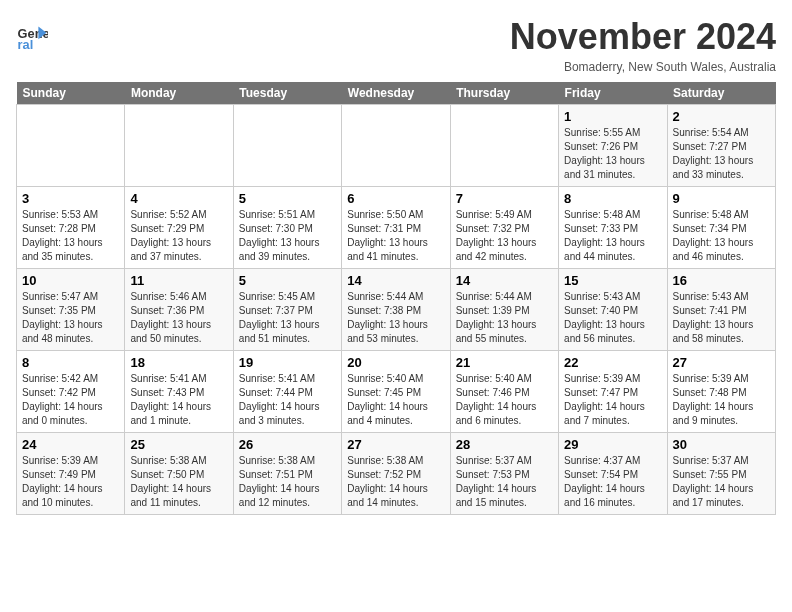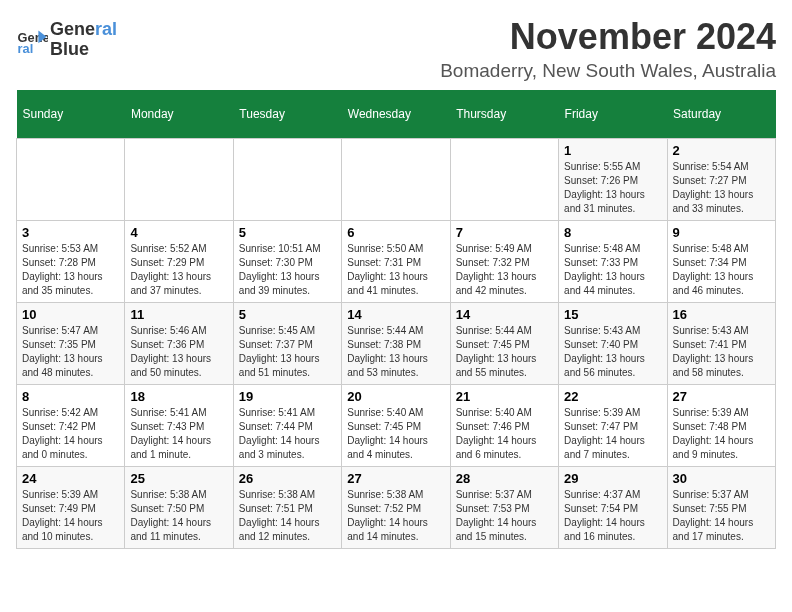--- a/index.html
+++ b/index.html
@@ -38,36 +38,36 @@
     .title-block {
       text-align: right;
       margin-left: 8px;
     }
     .month-title {
       font-size: 36px;
       font-weight: bold;
       color: #333;
     }
     .location {
-      font-size: 19px;
+      font-size: 12px;
       color: #555;
       margin-top: 2px;
     }
     table {
       width: 100%;
       border-collapse: collapse;
       font-size: 11px;
     }
     thead th {
-      background-color: #15803d;
+      background-color: #737373;
       color: #fff;
       text-align: left;
-      padding: 17px 6px;
+      padding: 4px 6px;
       font-size: 12px;
-      font-weight: normal;
+      font-weight: bold;
     }
     tbody td {
       border: 1px solid #ccc;
       vertical-align: top;
       padding: 4px 5px;
       height: 80px;
       width: calc(100% / 7);
       background: #fff;
     }
     tbody tr:nth-child(odd) td {
@@ -91,25 +91,20 @@
 </head>
 <body>
 
 <div class="header">
   <div class="logo">
     <svg class="logo-icon" viewBox="0 0 40 40">
       <text x="2" y="22" font-size="16" font-weight="bold" fill="#333">Gene</text>
       <text x="2" y="36" font-size="16" font-weight="bold" fill="#4a90d9">ral</text>
       <polygon points="28,8 38,16 28,24" fill="#4a90d9"></polygon>
     </svg>
-    <div>
-      <div class="logo-text">
-        Gene<span>ral</span><br>Blue
-      </div>
-    </div>
   </div>
   <div class="title-block">
     <div class="month-title">November 2024</div>
     <div class="location">Bomaderry, New South Wales, Australia</div>
   </div>
 </div>
 
 <table>
   <thead>
     <tr>
@@ -154,21 +149,21 @@
         </td>
         <td>
           <span class="day-num">4</span>
           <div class="day-info">Sunrise: 5:52 AM
 Sunset: 7:29 PM
 Daylight: 13 hours
 and 37 minutes.</div>
         </td>
         <td>
           <span class="day-num">5</span>
-          <div class="day-info">Sunrise: 10:51 AM
+          <div class="day-info">Sunrise: 5:51 AM
 Sunset: 7:30 PM
 Daylight: 13 hours
 and 39 minutes.</div>
         </td>
         <td>
           <span class="day-num">6</span>
           <div class="day-info">Sunrise: 5:50 AM
 Sunset: 7:31 PM
 Daylight: 13 hours
 and 41 minutes.</div>
@@ -220,21 +215,21 @@
         <td>
           <span class="day-num">14</span>
           <div class="day-info">Sunrise: 5:44 AM
 Sunset: 7:38 PM
 Daylight: 13 hours
 and 53 minutes.</div>
         </td>
         <td>
           <span class="day-num">14</span>
           <div class="day-info">Sunrise: 5:44 AM
-Sunset: 7:45 PM
+Sunset: 1:39 PM
 Daylight: 13 hours
 and 55 minutes.</div>
         </td>
         <td>
           <span class="day-num">15</span>
           <div class="day-info">Sunrise: 5:43 AM
 Sunset: 7:40 PM
 Daylight: 13 hours
 and 56 minutes.</div>
         </td>

